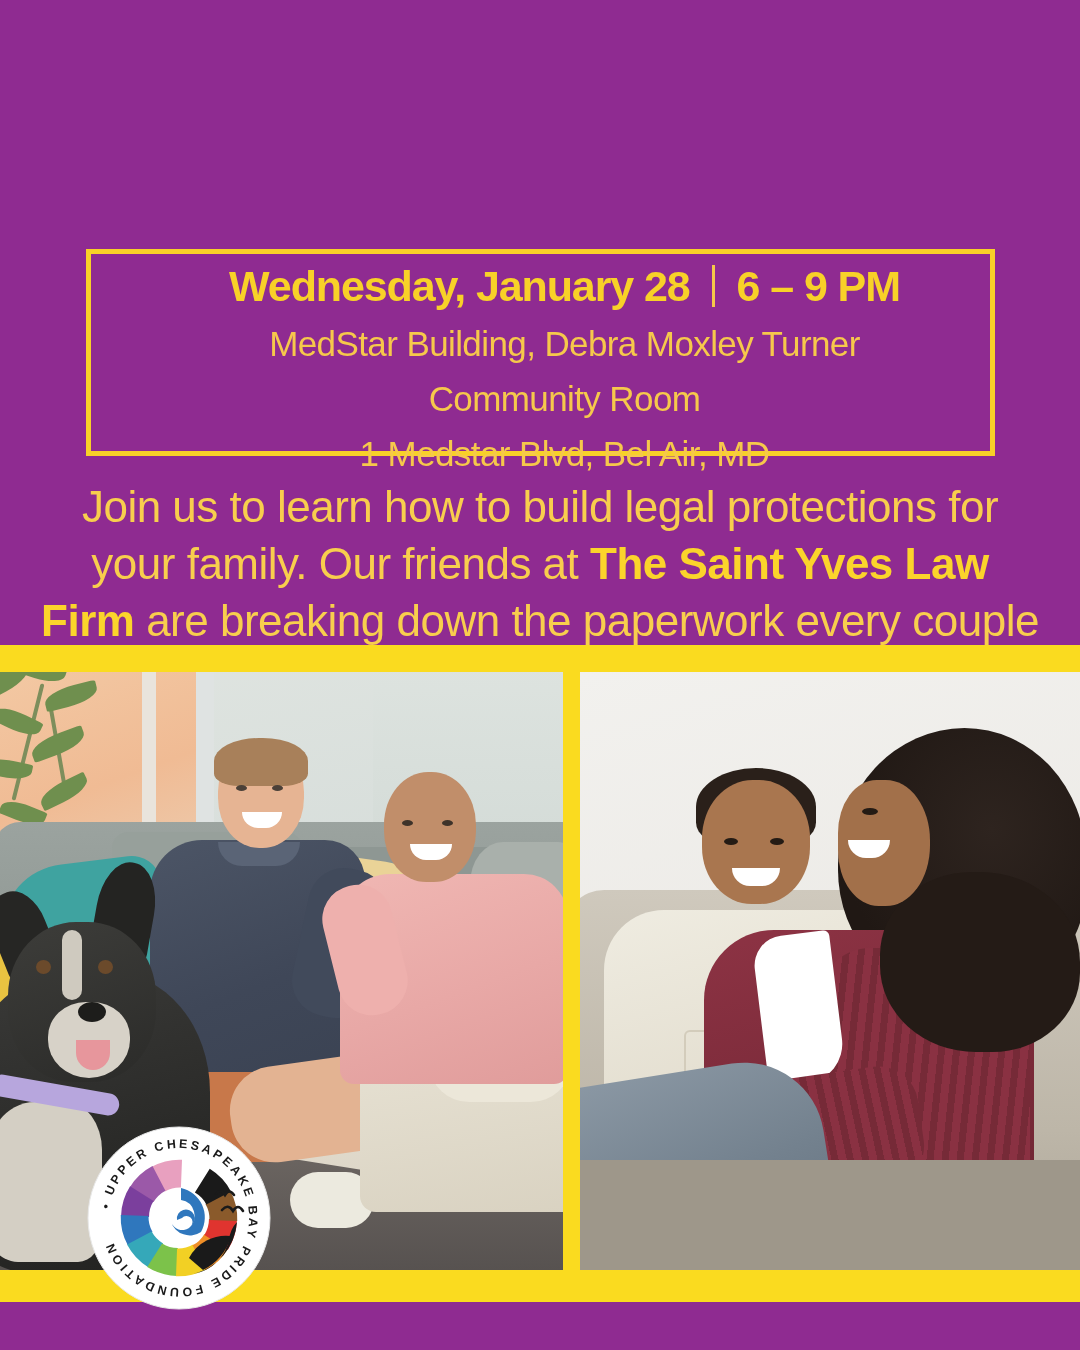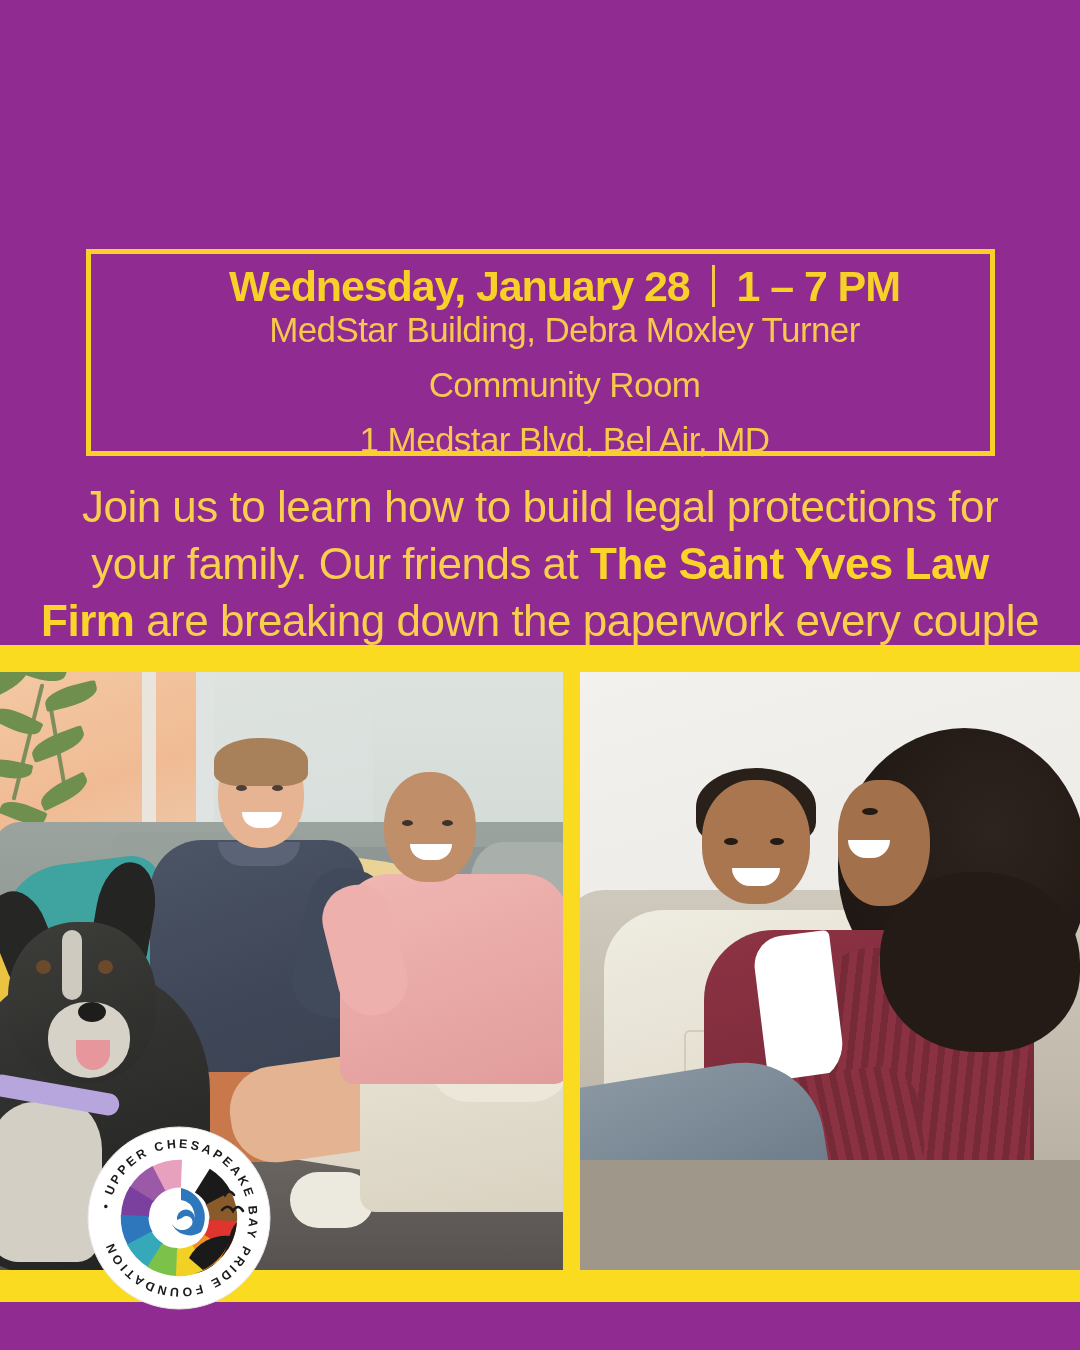--- a/index.html
+++ b/index.html
@@ -72,21 +72,21 @@
     display:block;
   }
   .venue-line {
     color:#f6c84b;
     font-size:35px;
     line-height:1.22;
     letter-spacing:-0.6px;
     white-space:nowrap;
     margin-top:12px;
   }
-  .venue-line.v1 { margin-top:0; }
+  .venue-line.v1 { margin-top:14px; }
 
   
   .body-copy {
     position:absolute;
     left:40px; top:478px;
     width:1000px;
     text-align:center;
     color:#f8ce4d;
     font-size:44px;
     line-height:1.30;
@@ -455,21 +455,21 @@
 
 <div id="poster">
 
   <div class="top-panel"></div>
 
 
   <div class="details-box">
     <div class="datetime-row">
       <span class="dt-date">Wednesday, January 28</span>
       <span class="dt-divider"></span>
-      <span class="dt-time">1 – 7 PM</span>
+      <span class="dt-time">6 – 9 PM</span>
     </div>
     <span class="venue-line v1">MedStar Building, Debra Moxley Turner</span>
     <span class="venue-line">Community Room</span>
     <span class="venue-line">1 Medstar Blvd, Bel Air, MD</span>
   </div>
 
   <p class="body-copy"><span>Join us to learn how to build legal protections for your family. Our friends at </span><b>The Saint Yves Law Firm</b><span> are breaking down the paperwork every couple needs to ensure their rights are protected. Secure your future and your peace of mind.</span></p>
 
   <div class="band-top"></div>
   <div class="band-bottom"></div>

